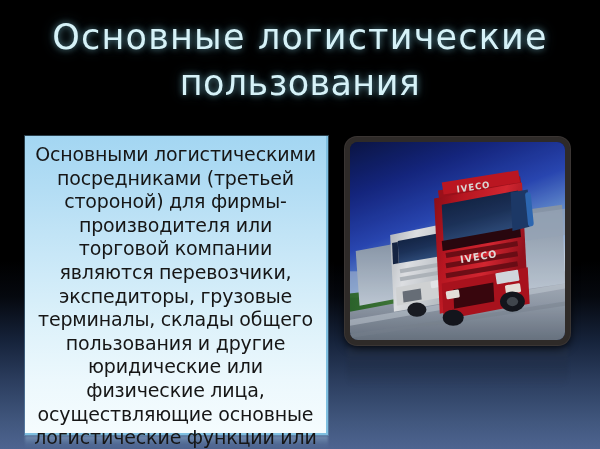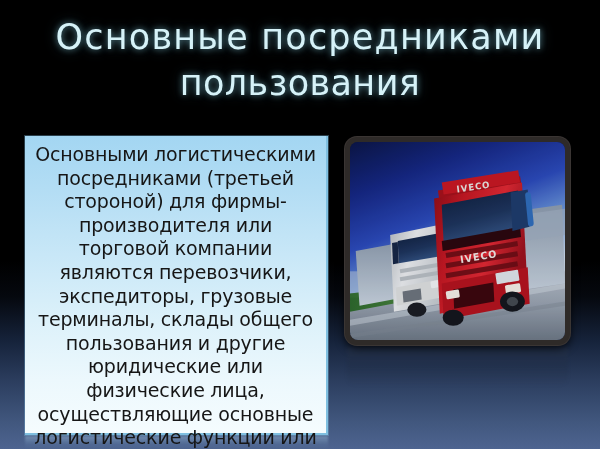--- a/index.html
+++ b/index.html
@@ -153,21 +153,21 @@
   }
 </style>
 </head>
 <body>
 
 <div class="slide">
 
   <div class="slide-bg"></div>
 
   <div class="title-block">
-    <span class="title-line title-line-1">Основные  посредниками</span>
+    <span class="title-line title-line-1">Основные  логистические</span>
     <span class="title-line title-line-2">пользования</span>
   </div>
 
   <div class="text-panel">
     <div class="text-panel-inner">
       <p class="body-text">Основными логистическими посредниками (третьей стороной) для фирмы-производителя или торговой компании являются перевозчики, экспедиторы, грузовые терминалы, склады общего пользования и другие юридические или физические лица, осуществляющие основные логистические функции или комплекс таких функций.</p>
     </div>
   </div>
   <div class="text-reflection"></div>
 

